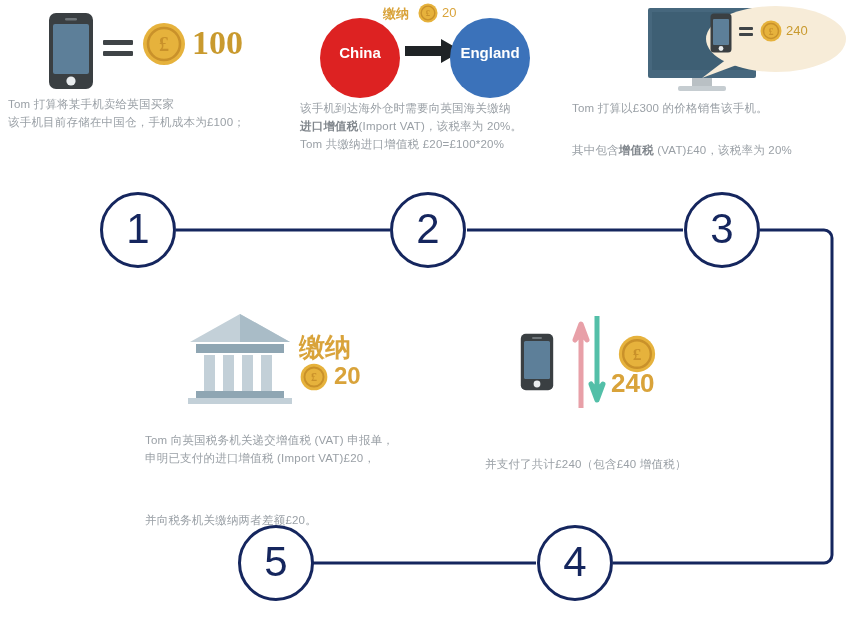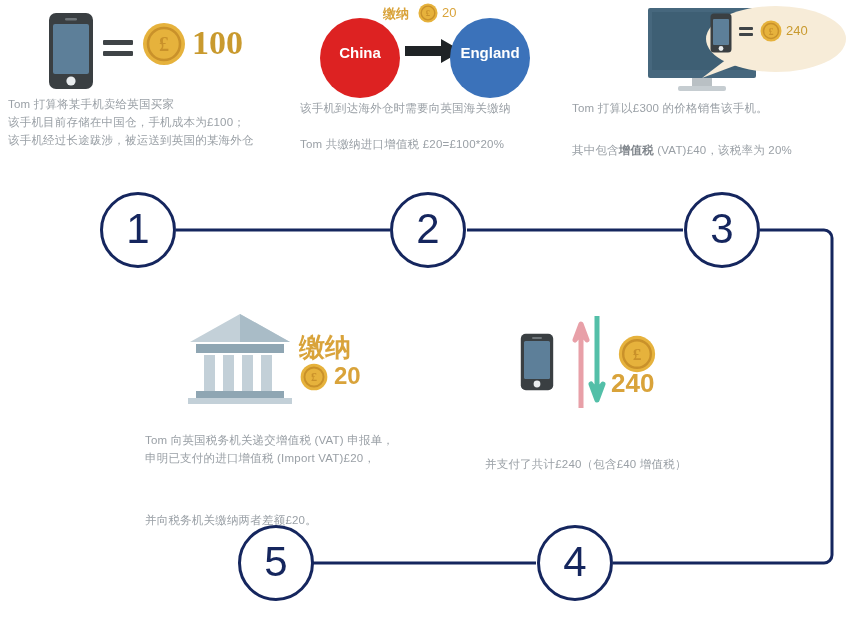--- a/index.html
+++ b/index.html
@@ -109,21 +109,20 @@
       <circle cx="22" cy="22" r="21" fill="#e6b23c"></circle>
       <circle cx="22" cy="22" r="16" fill="none" stroke="#c9912a" stroke-width="2.6"></circle>
       <text x="22" y="29" text-anchor="middle" font-family="Liberation Serif, serif" font-size="20" font-weight="bold" fill="#c9912a">£</text>
     </svg>
   </div>
 
   <div class="amount" style="left:192px; top:24px; font-size:34px;">100</div>
 
   <div class="caption" style="left:8px; top:96px;">Tom 打算将某手机卖给英国买家</div>
   <div class="caption" style="left:8px; top:114px;">该手机目前存储在中国仓，手机成本为£100；</div>
-  <div class="caption" style="left:8px; top:132px;">该手机经过长途跋涉，被运送到英国的某海外仓</div>
 
   <div class="cn-pay" style="left:383px; top:5px; font-size:13px;">缴纳</div>
 
   <div class="icon" style="left:418px; top:3px;">
     <svg width="20" height="20" viewBox="0 0 44 44">
       <circle cx="22" cy="22" r="21" fill="#e6b23c"></circle>
       <circle cx="22" cy="22" r="15" fill="none" stroke="#c9912a" stroke-width="3"></circle>
       <text x="22" y="29" text-anchor="middle" font-family="Liberation Serif, serif" font-size="19" font-weight="bold" fill="#c9912a">£</text>
     </svg>
   </div>
@@ -144,20 +143,21 @@
   </div>
 
   <div class="icon" style="left:450px; top:18px;">
     <svg width="80" height="80" viewBox="0 0 80 80">
       <circle cx="40" cy="40" r="40" fill="#3b72ba"></circle>
     </svg>
   </div>
   <div class="country-label" style="left:450px; top:44px; width:80px; font-size:15px;">England</div>
 
   <div class="caption" style="left:300px; top:100px;">该手机到达海外仓时需要向英国海关缴纳</div>
+  <div class="caption" style="left:300px; top:118px;"><b class="b">进口增值税</b>(Import VAT)，该税率为 20%。</div>
   <div class="caption" style="left:300px; top:136px;">Tom 共缴纳进口增值税 £20=£100*20%</div>
 
   <div class="icon" style="left:648px; top:8px;">
     <svg width="120" height="84" viewBox="0 0 120 84">
       <rect x="0" y="0" width="108" height="70" rx="2" fill="#46677d"></rect>
       <rect x="4" y="4" width="100" height="58" fill="#3e5f74"></rect>
       <rect x="44" y="70" width="20" height="8" fill="#b9c0c4"></rect>
       <rect x="30" y="78" width="48" height="5" rx="2" fill="#c6cdd1"></rect>
     </svg>
   </div>

